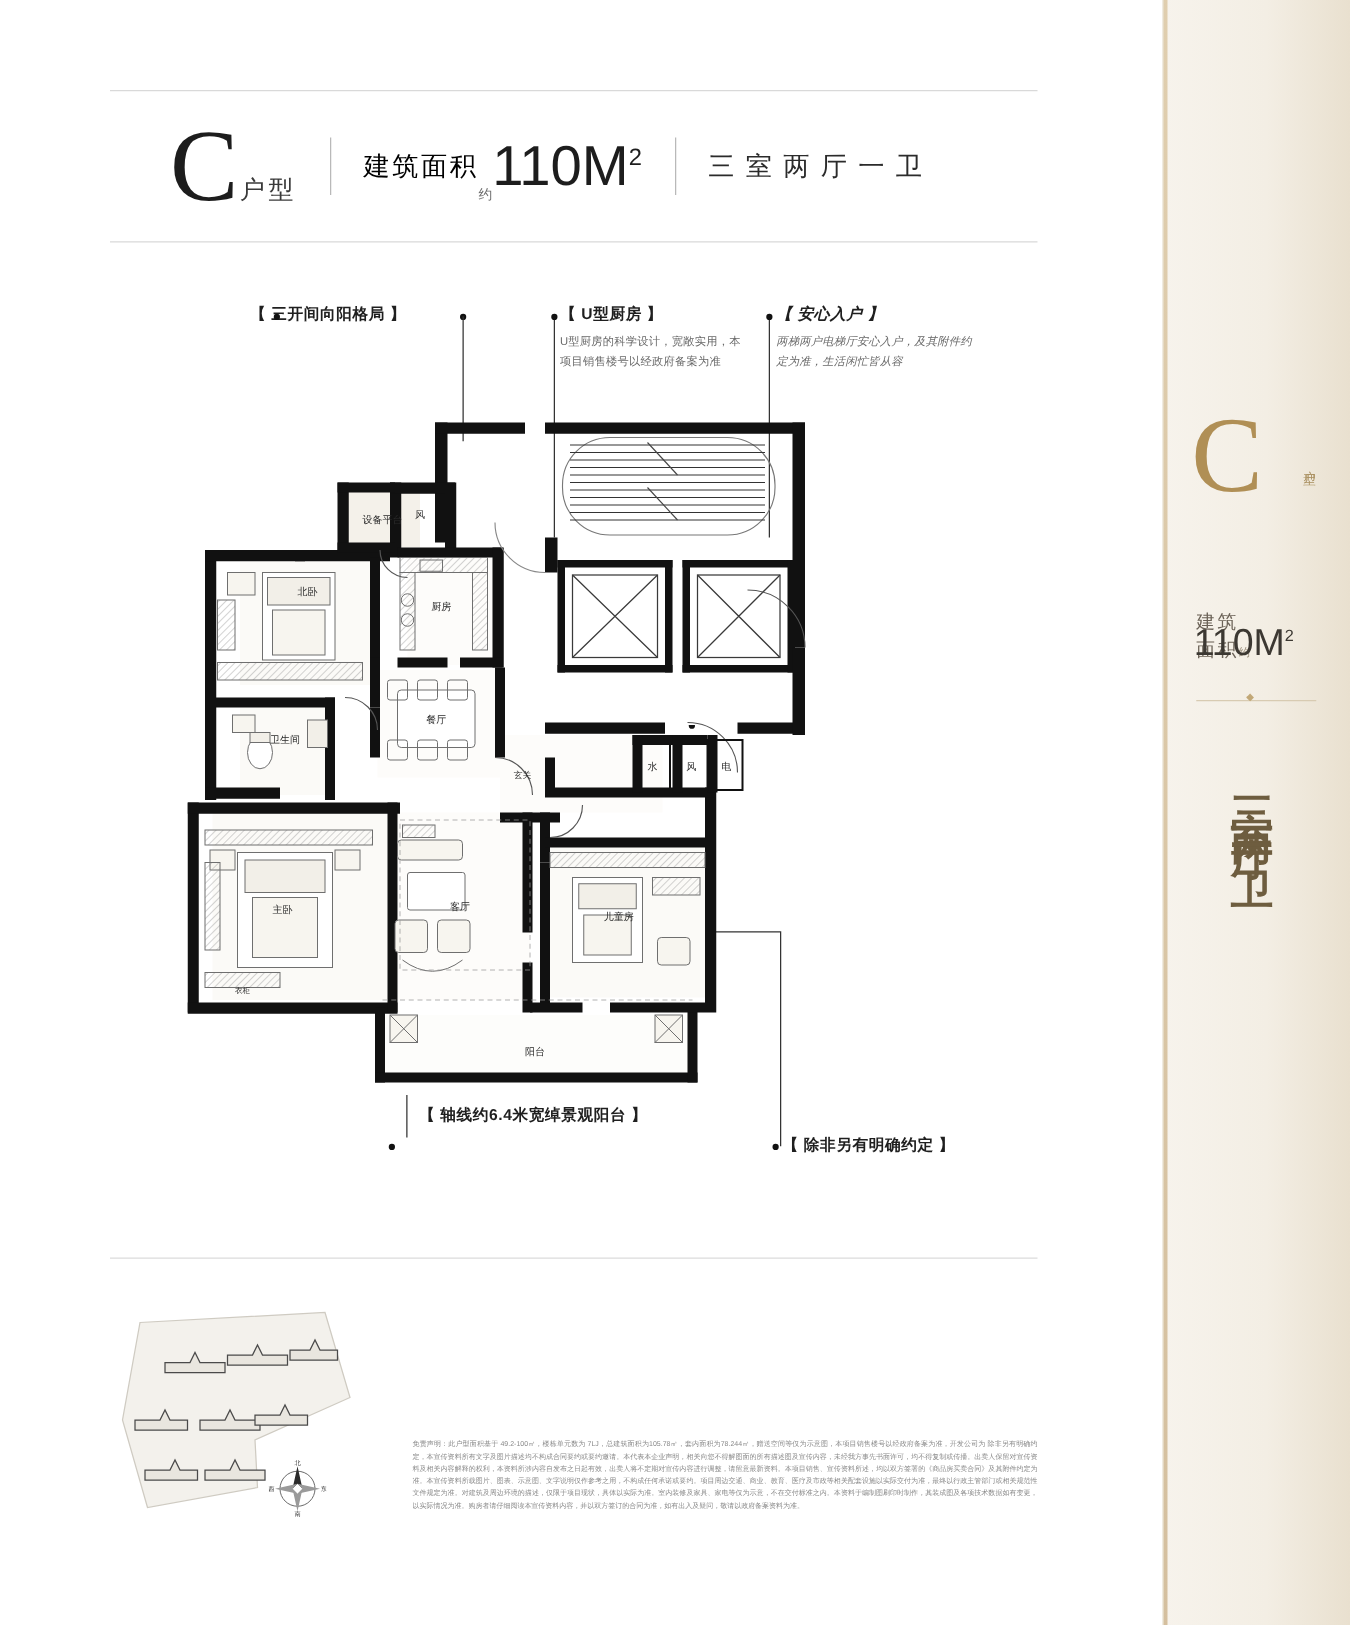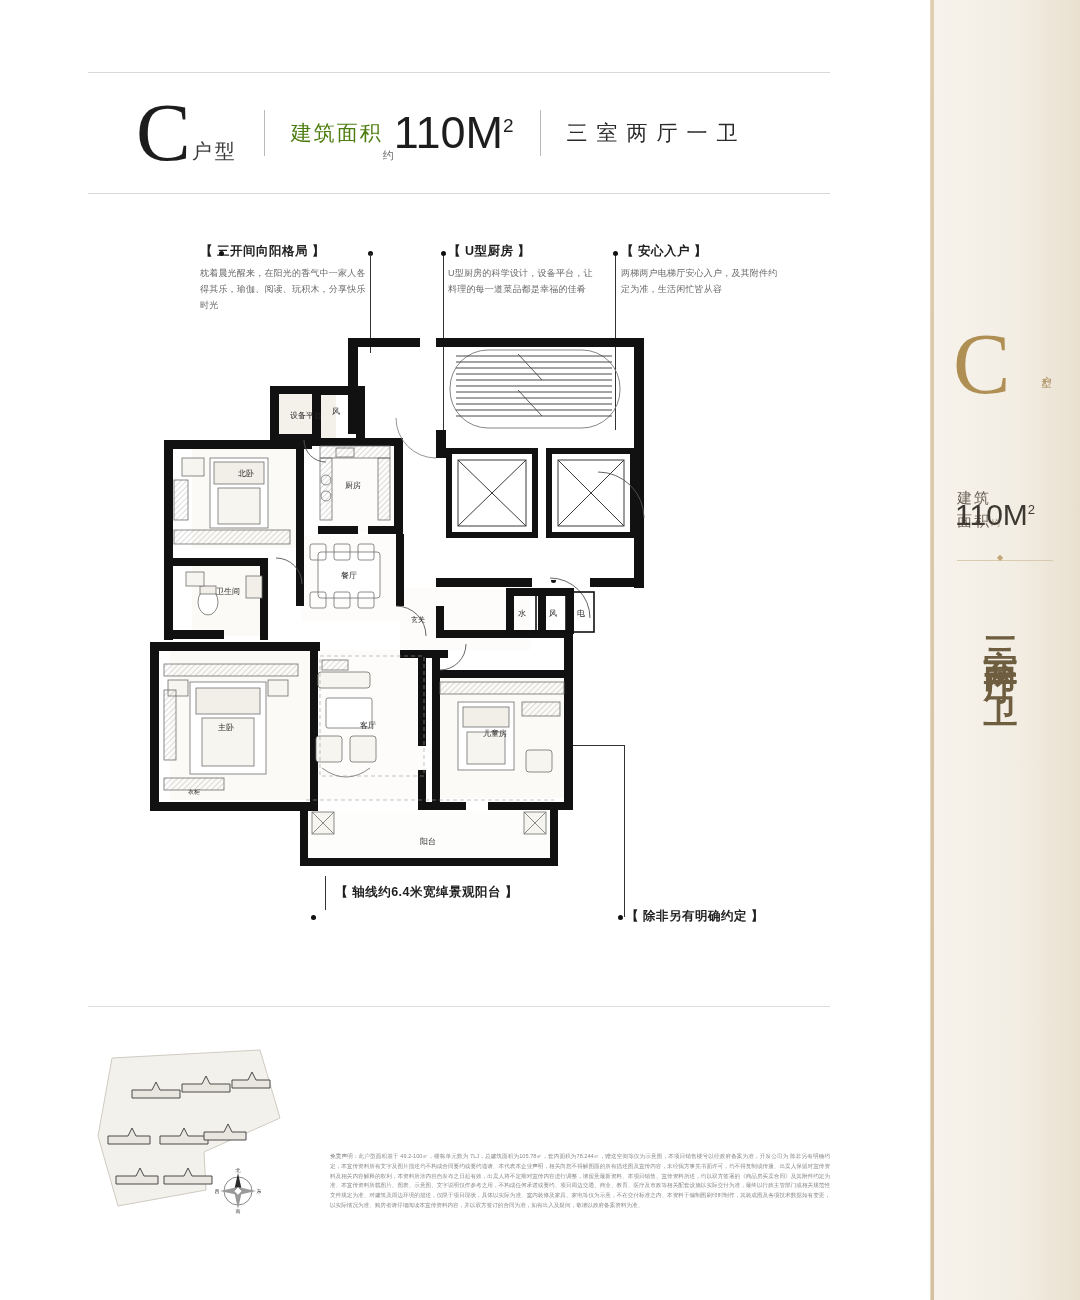--- a/index.html
+++ b/index.html
@@ -60,21 +60,21 @@
     position:absolute; left:88px; top:72px; width:742px; height:122px;
     border-top:1px solid #d9d9d9; border-bottom:1px solid #d9d9d9;
   }
   .hdr-inner{ position:relative; width:100%; height:100%; display:flex; align-items:center; }
   .hdr-c{
     font-family:"Liberation Serif", serif;
     font-size:82px; line-height:.82; color:#1d1d1d; margin-left:48px; letter-spacing:-3px;
   }
   .hdr-c-sub{ font-size:20px; color:#3a3a3a; letter-spacing:3px; margin-left:4px; align-self:flex-end; margin-bottom:28px;}
   .hdr-sep{ width:1px; height:46px; background:#b9b9b9; margin:0 26px; align-self:center; }
-  .hdr-area-pre{ font-size:21px; letter-spacing:2px; color:#4d7c0f; align-self:center;}
+  .hdr-area-pre{ font-size:21px; letter-spacing:2px; color:#000000; align-self:center;}
   .hdr-area-approx{ font-size:11px; color:#6d6d6d; align-self:flex-end; margin-bottom:30px;}
   .hdr-area{ font-size:45px; color:#1d1d1d; letter-spacing:0px; align-self:center;}
   .hdr-area sup{ font-size:19px; }
   .hdr-rooms{ font-size:21px; letter-spacing:9px; color:#2b2b2b; align-self:center;}
   
   .callout{ position:absolute; width:160px; }
   .callout .ttl{ font-size:12.5px; font-weight:bold; color:#1f1f1f; letter-spacing:.5px; margin-bottom:6px;}
   .callout .txt{ font-size:9px; color:#6a6a6a; line-height:1.75; letter-spacing:.2px;}
   .dot{ position:absolute; width:5px; height:5px; border-radius:50%; background:#111; }
   .lead{ position:absolute; background:#333; }
@@ -125,34 +125,33 @@
     <div class="hdr-area">
       <span>110M</span><sup>2</sup>
     </div>
     <div class="hdr-sep"></div>
     <div class="hdr-rooms">三室两厅一卫</div>
   </div>
 </div>
 
 <div class="callout" style="left:200px; top:243px; width:170px;">
   <div class="ttl">【 三开间向阳格局 】</div>
-  <div class="txt">枕着晨光醒来，在阳光的香气中一家人各得其乐，瑜伽、阅读、玩积木，分享快乐时光</div>
 </div>
 <div class="dot" style="left:219px; top:251px;"></div>
 <div class="dot" style="left:368px; top:251px;"></div>
 <div class="lead" style="left:370px; top:253px; width:1px; height:100px;"></div>
 
 <div class="callout" style="left:448px; top:243px; width:152px;">
   <div class="ttl">【 U型厨房 】</div>
-  <div class="txt">U型厨房的科学设计，设备平台，让料理的每一道菜品都是幸福的佳肴</div>
+  <div class="txt">U型厨房的科学设计，宽敞实用，本项目销售楼号以经政府备案为准</div>
 </div>
 <div class="lead" style="left:443px; top:253px; width:1px; height:222px;"></div>
 <div class="dot" style="left:441px; top:251px;"></div>
 
-<div class="callout" style="left:621px; top:243px; width:160px;">
+<div class="callout" style="left:621px; top:243px; width:160px;font-style:italic;">
   <div class="ttl">【 安心入户 】</div>
   <div class="txt">两梯两户电梯厅安心入户，及其附件约定为准，生活闲忙皆从容</div>
 </div>
 <div class="lead" style="left:615px; top:253px; width:1px; height:300px;"></div>
 <div class="dot" style="left:613px; top:251px;"></div>
 <div class="dot" style="left:551px; top:578px;"></div>
 <div class="lead" style="left:553px; top:553px; width:62px; height:1px;"></div>
 
 <div class="callout" style="left:318px; top:884px; width:200px;text-align:right;">
   <div class="ttl">【 轴线约6.4米宽绰景观阳台 】</div>

